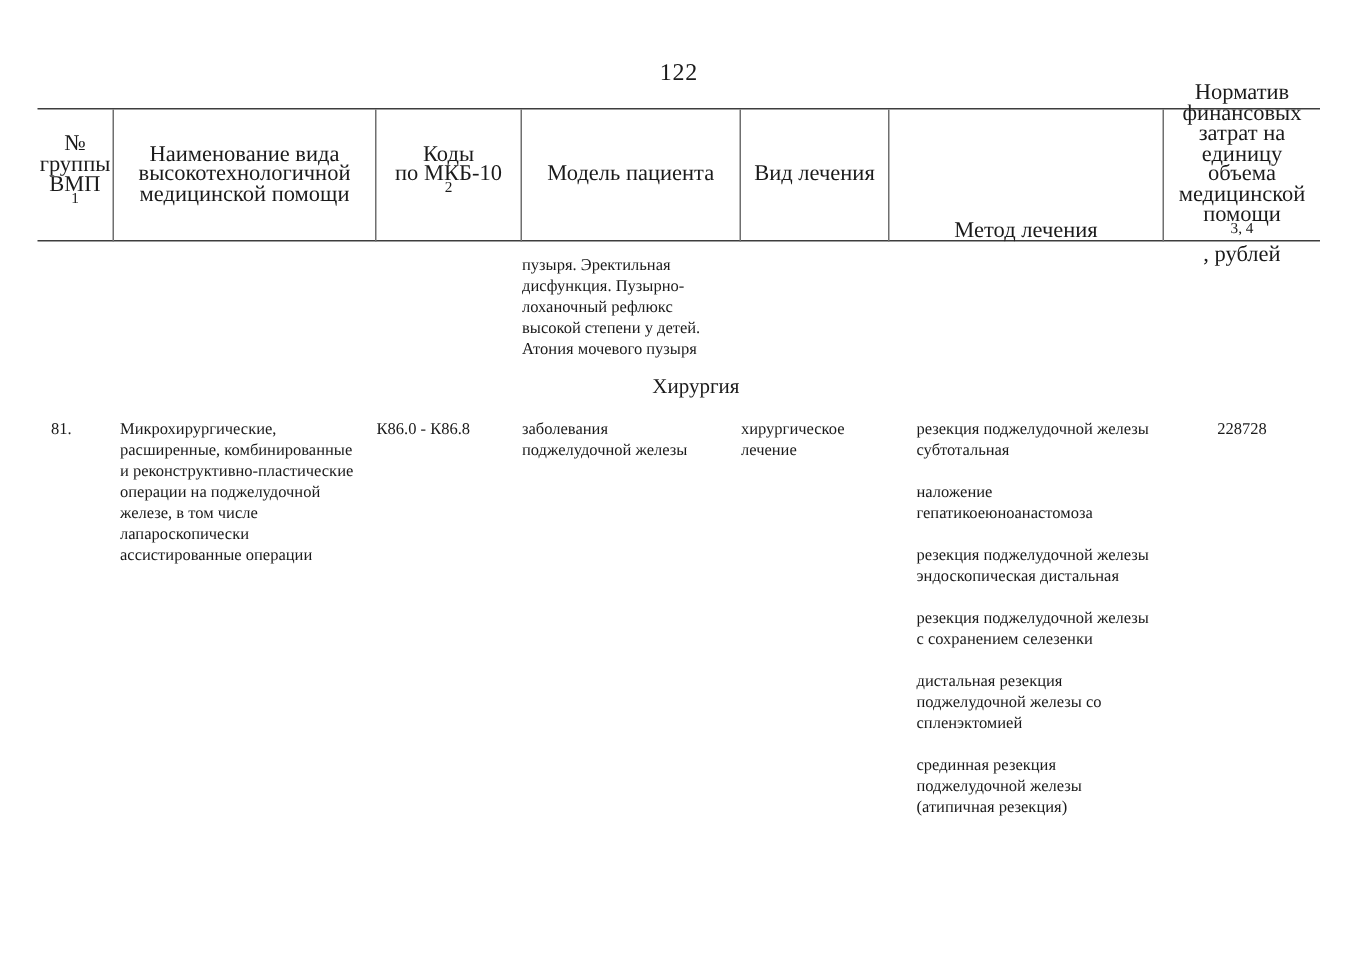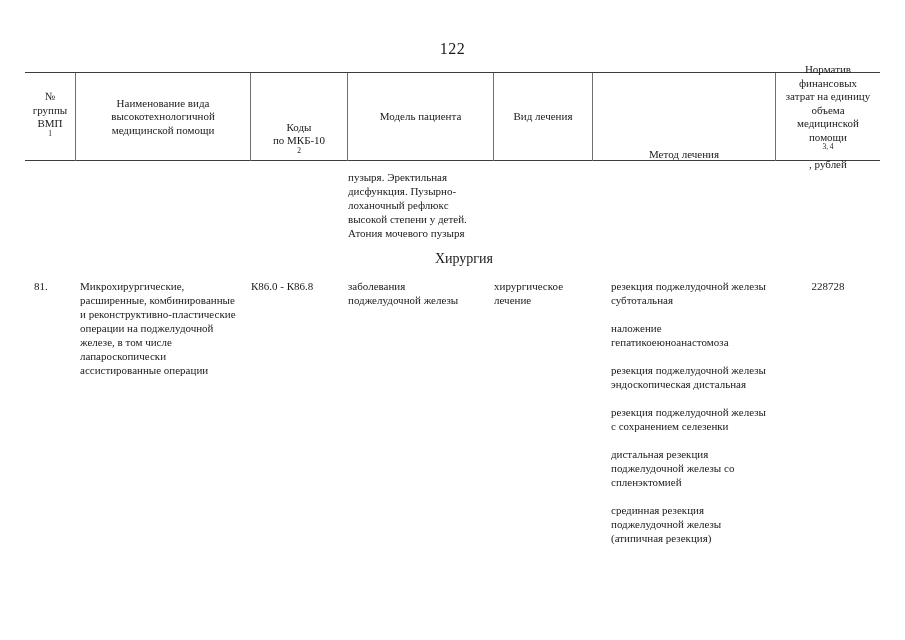--- a/index.html
+++ b/index.html
@@ -55,21 +55,21 @@
   }
   
   .head-cell {
     position: absolute;
     top: 1px;
     height: 88px;
     display: flex;
     align-items: center;
     justify-content: center;
     text-align: center;
-    font-size: 11px;
+    font-size: 15px;
     line-height: 13.5px;
     padding: 0 3px;
     box-sizing: border-box;
   }
   .head-cell span { display: block; }
   sup {
     font-size: 0.68em;
     vertical-align: super;
     line-height: 0;
   }
@@ -121,21 +121,21 @@
     </div>
 
     <div class="head-cell" style="left:51px;width:174px;">
       <div>
         <span>Наименование вида</span>
         <span>высокотехнологичной</span>
         <span>медицинской помощи</span>
       </div>
     </div>
 
-    <div class="head-cell" style="left:226px;width:96px;align-items:flex-end;">
+    <div class="head-cell" style="left:226px;width:96px;">
       <div>
         <span>Коды</span>
         <span><span>по МКБ-10</span><sup>2</sup></span>
       </div>
     </div>
 
     <div class="head-cell" style="left:323px;width:145px;">
       <div>
         <span>Модель пациента</span>
       </div>

